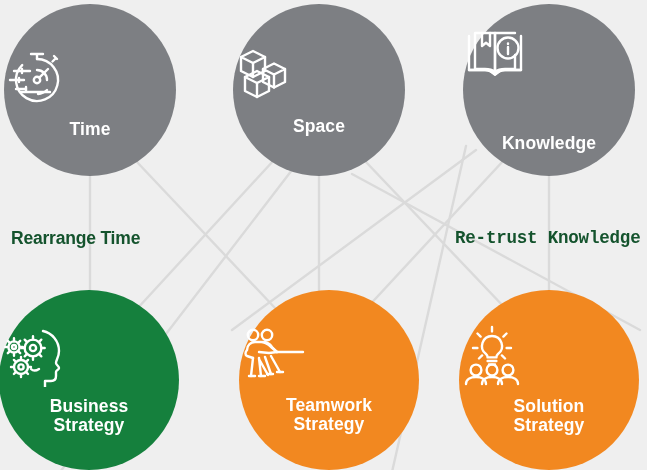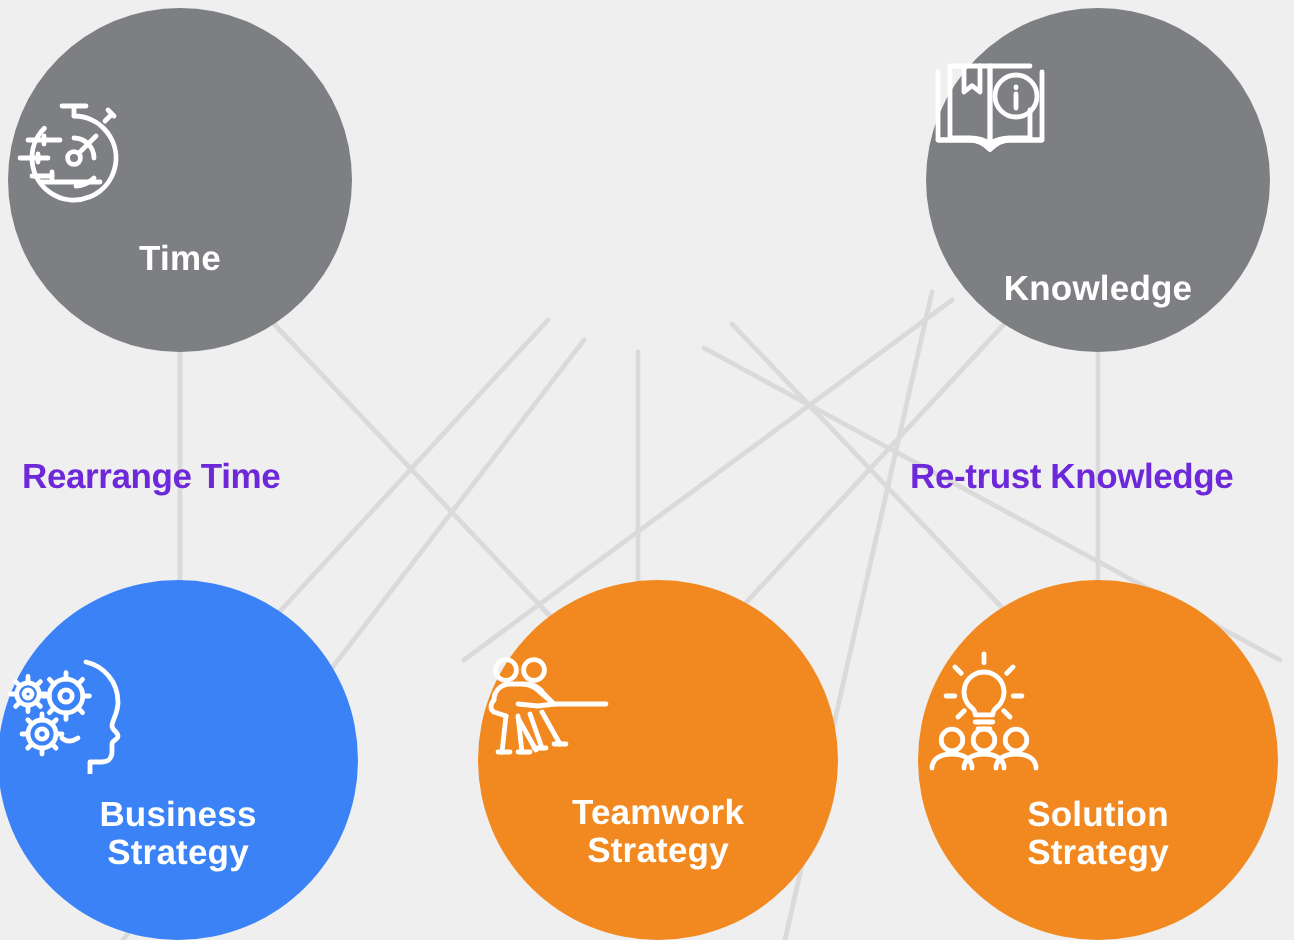--- a/index.html
+++ b/index.html
@@ -62,21 +62,21 @@
   .node-top .node-label {
     font-size: 17.5px;
   }
   .node-bottom .node-label {
     font-size: 17.5px;
     white-space: pre-line;
   }
   .mid-label {
     position: absolute;
     z-index: 3;
-    color: #6d28d9;
+    color: #14532d;
     font-size: 17.5px;
     font-weight: bold;
     white-space: nowrap;
     letter-spacing: -0.2px;
   }
 </style>
 </head>
 <body>
 
 <div id="stage">
@@ -111,20 +111,39 @@
         <path d="M35.3 35.7L44 27"></path>
         <path d="M33 28a10 10 0 0 1 10 10M43 48a14 14 0 0 1-9 4"></path>
         <path d="M10 29h16M6 38h14M12 47h10"></path>
         <path d="M18 27v4M15 36v4M22 45v4"></path>
         <path d="M16 50h30"></path>
       </svg>
     </span>
     <span class="node-label">Time</span>
   </div>
 
+  <div class="node node-top" style="left:233px; background:#7d7f83;">
+    <span class="node-icon">
+      <svg width="62" height="58" viewBox="0 0 62 58" fill="none" stroke="#ffffff" stroke-width="2.4" stroke-linecap="round" stroke-linejoin="round">
+
+        <path d="M8 12l12-6 12 6-12 6-12-6z"></path>
+        <path d="M8 12v14l12 6V18"></path>
+        <path d="M32 12v14l-12 6"></path>
+
+        <path d="M30 24l11-5.5 11 5.5-11 5.5L30 24z"></path>
+        <path d="M30 24v13l11 5.5V29.5"></path>
+        <path d="M52 24v13l-11 5.5"></path>
+
+        <path d="M12 32l12-6 12 6-12 6-12-6z"></path>
+        <path d="M12 32v14l12 6V38"></path>
+        <path d="M36 32v14l-12 6"></path>
+      </svg>
+    </span>
+    <span class="node-label">Space</span>
+  </div>
 
   <div class="node node-top" style="left:463px; background:#7d7f83;gap:35px;">
     <span class="node-icon">
       <svg width="64" height="58" viewBox="0 0 64 58" fill="none" stroke="#ffffff" stroke-width="2.4" stroke-linecap="round" stroke-linejoin="round">
 
         <path d="M6 9v34h16c5 0 8 2.6 10 4.6 2-2 5-4.6 10-4.6h16V9"></path>
         <path d="M6 43h16c5 0 8 2.6 10 4.6 2-2 5-4.6 10-4.6h16"></path>
 
         <path d="M12 6h20v39c-2-1.6-5-3-10-3H12V6z"></path>
 
@@ -133,23 +152,23 @@
         <path d="M19 6v13l4-3.2 4 3.2V6"></path>
 
         <circle cx="45" cy="21" r="10.5"></circle>
         <path d="M45 16.5v.4M45 20v7"></path>
       </svg>
     </span>
     <span class="node-label">Knowledge</span>
   </div>
 
   <div class="mid-label" style="left:11px; top:228px;">Rearrange Time</div>
-  <div class="mid-label" style="left:455px; top:228px;">Re-trust Knowledge</div>
-
-  <div class="node node-bottom" style="left:-1px; background:#3b82f6;">
+  <div class="mid-label" style="left:455px; top:228px;font-family:Liberation Mono, monospace;">Re-trust Knowledge</div>
+
+  <div class="node node-bottom" style="left:-1px; background:#15803d;">
     <span class="node-icon">
       <svg width="70" height="62" viewBox="0 0 70 62" fill="none" stroke="#ffffff" stroke-width="2.4" stroke-linecap="round" stroke-linejoin="round">
 
         <path d="M44 6c9 2 16 10 16 20 0 6-3 9-3 12 0 2 3 3 3 5s-3 2-3 4v4c0 3-2 5-5 5h-6v6"></path>
         <path d="M40 44c-3 2-6 2-8 0"></path>
 
         <circle cx="15" cy="22" r="5.6"></circle>
         <circle cx="15" cy="22" r="2"></circle>
         <path d="M15 13.2v3M15 27.8v3M6.2 22h3M20.8 22h3M8.8 15.8l2.1 2.1M19.1 26.1l2.1 2.1M21.2 15.8l-2.1 2.1M10.9 26.1l-2.1 2.1"></path>
 

